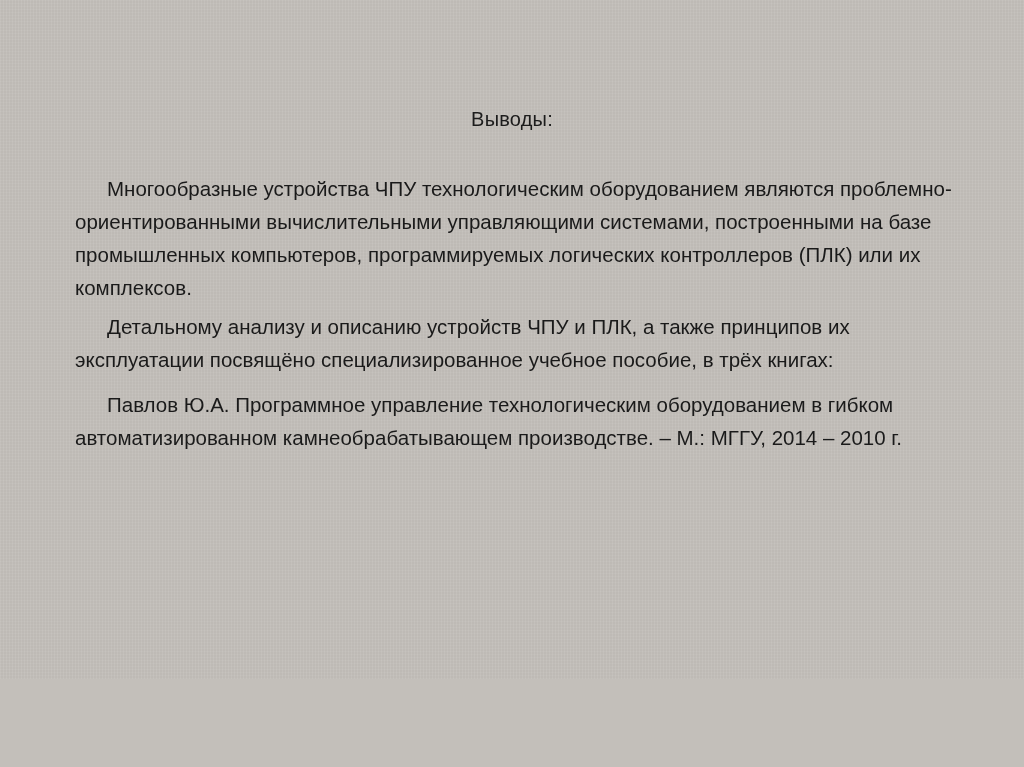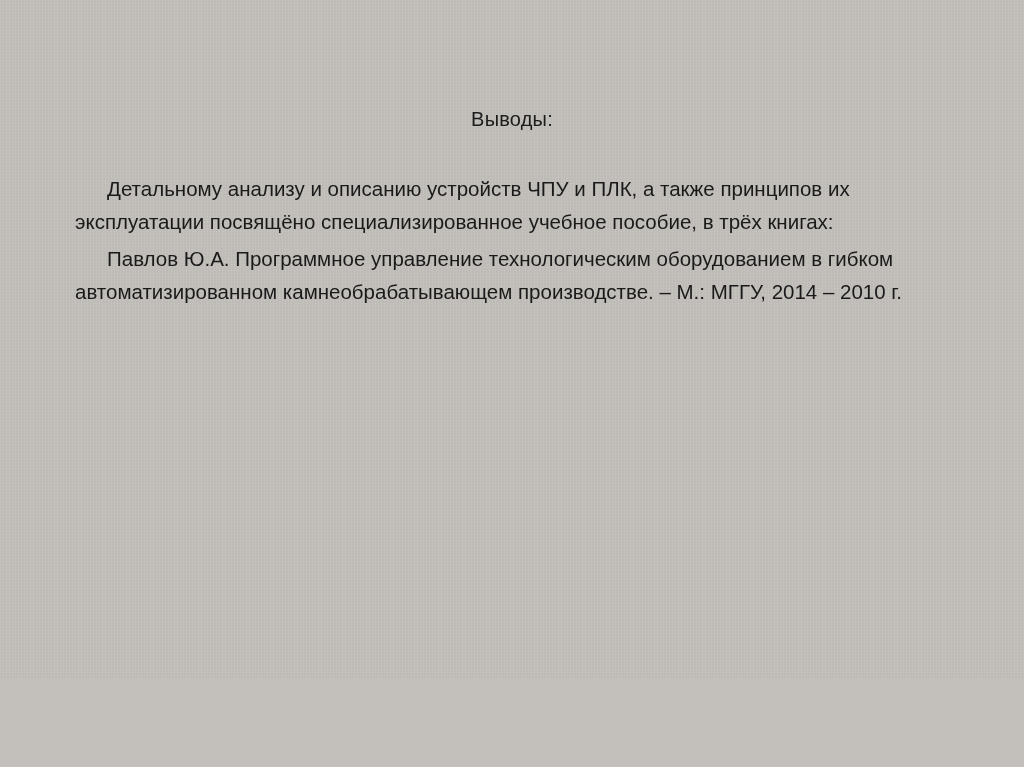--- a/index.html
+++ b/index.html
@@ -41,28 +41,29 @@
   }
   .para {
     font-size: 20.5px;
     line-height: 33px;
     color: #1a1a1a;
     margin: 0 0 6px 0;
     text-indent: 32px;
     text-align: left;
   }
   .para.tight {
-    margin-bottom: 4px;
+    margin-bottom: 12px;
   }
 </style>
 </head>
 <body>
 
 <div class="slide">
 
   <div class="slide-title">Выводы:</div>
 
   <div class="body-block">
+    <p class="para">Многообразные устройства ЧПУ технологическим оборудованием являются проблемно-ориентированными вычислительными управляющими системами, построенными на базе промышленных компьютеров, программируемых логических контроллеров (ПЛК) или их комплексов.</p>
     <p class="para tight">Детальному анализу и описанию устройств ЧПУ и ПЛК, а также принципов их эксплуатации посвящёно специализированное учебное пособие, в трёх книгах:</p>
     <p class="para">Павлов Ю.А. Программное управление технологическим оборудованием в гибком автоматизированном камнеобрабатывающем производстве. – М.: МГГУ, 2014 – 2010 г.</p>
   </div>
 
 </div>
 
 </body></html>

